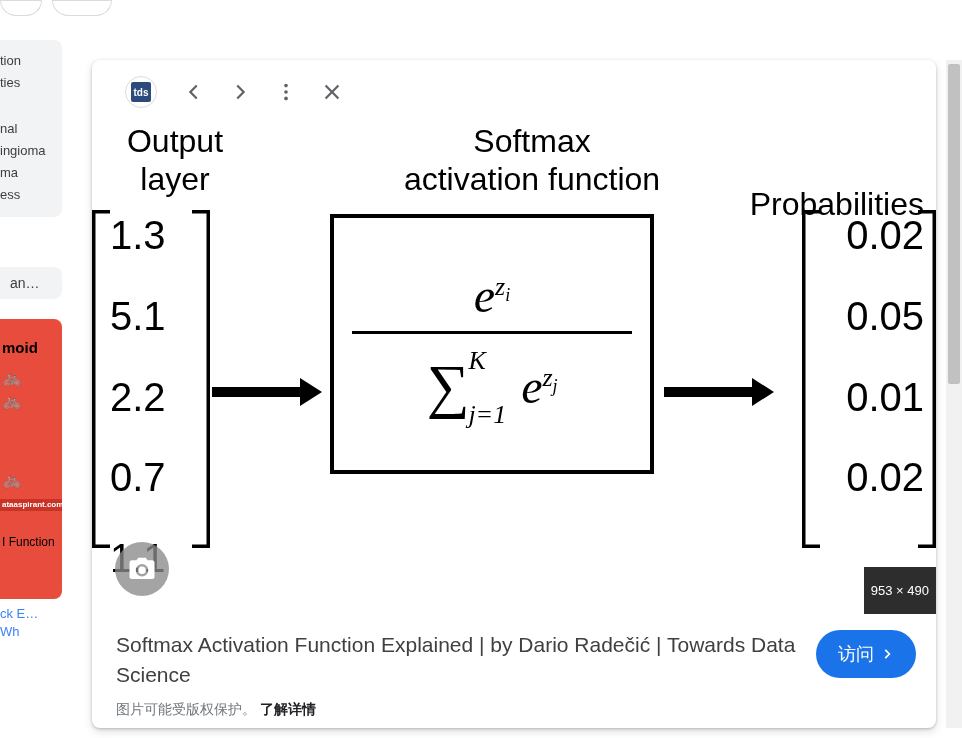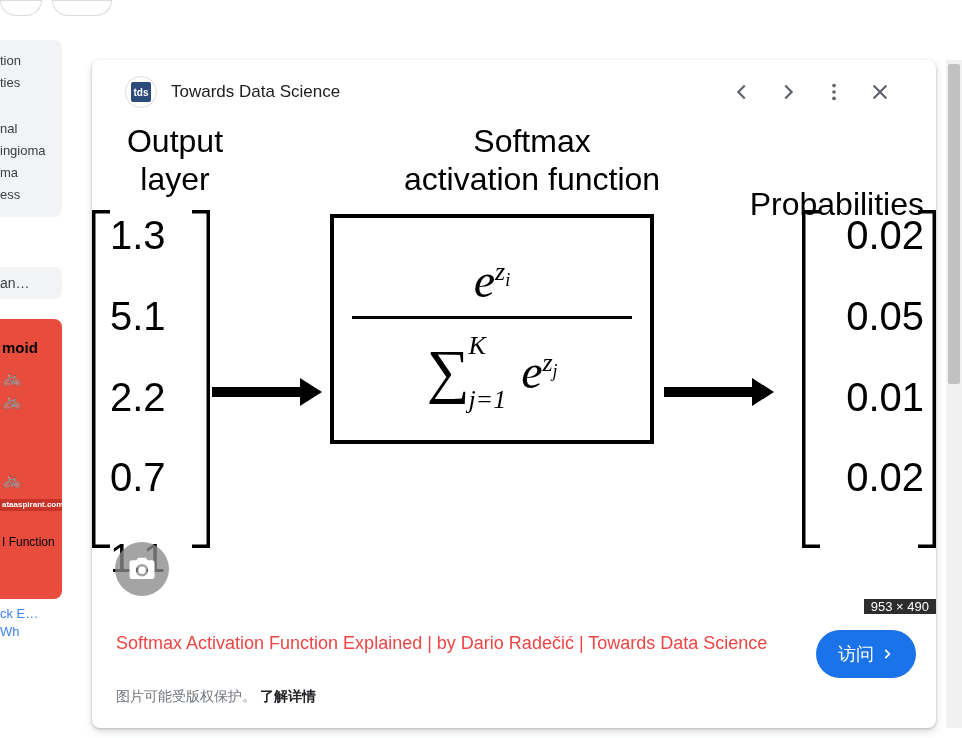--- a/index.html
+++ b/index.html
@@ -28,21 +28,21 @@
       font-size: 13px;
       color: #3c4043;
       line-height: 1.7;
       text-align: left;
     }
     .frag-line { white-space: nowrap; overflow: hidden; }
     .frag-card2 {
       background: #f1f3f4;
       border-radius: 0 8px 8px 0;
       margin-top: 50px;
-      padding: 8px 4px 8px 0;
+      padding: 8px 4px 8px 10px;
       font-size: 14px;
       color: #3c4043;
     }
     .red-thumb {
       margin-top: 20px;
       width: 62px;
       height: 280px;
       background: #e84c3d;
       border-radius: 0 8px 8px 0;
       color: #000;
@@ -158,21 +158,21 @@
     }
     .arrow svg { width:100%; height: 28px; }
     .ar1 { left: 120px; }
     .ar2 { left: 572px; }
 
     .formula-box {
       position:absolute;
       left: 238px;
       top: 100px;
       width: 324px;
-      height: 230px;
+      height: 260px;
       border: 4px solid #000;
       display:flex;
       align-items:center;
       justify-content:center;
       font-family: Georgia, "Times New Roman", serif;
     }
     .frac { display:flex; flex-direction:column; align-items:center; }
     .frac .num { font-size: 48px; font-style: italic; }
     .frac .den { font-size: 48px; font-style: italic; display:flex; align-items:center; }
     .frac .bar { width: 280px; height: 3px; background:#000; margin: 8px 0 18px; }
@@ -193,34 +193,34 @@
       cursor:pointer;
     }
     .lens-badge svg { width: 30px; height: 30px; fill:#fff; }
 
     .dim-badge {
       position:absolute;
       right:0; bottom:0;
       background: #2d2d2d;
       color:#fff;
       font-size: 13px;
-      padding: 0 7px;
+      padding: 16px 7px;
     }
 
     
     .caption-row {
       display:flex;
       align-items:flex-start;
       padding: 16px 20px 6px 24px;
       gap: 16px;
     }
     .caption-text {
       flex:1;
-      font-size: 18px;
-      color: #ef4444;
+      font-size: 21px;
+      color: #404040;
       line-height: 1.45;
     }
     .visit-btn {
       background: #1a73e8;
       color:#fff;
       border:none;
       border-radius: 24px;
       padding: 12px 22px;
       font-size: 18px;
       display:flex; align-items:center; gap:6px;
@@ -291,21 +291,20 @@
     <div>Wh</div>
   </div>
 </div>
 
 <div class="detail-panel">
 
   <div class="panel-header">
     <div class="src-badge">
       <div class="src-badge-inner">tds</div>
     </div>
-    <div class="src-name">Towards Data Science</div>
 
     <button class="hdr-btn">
       <svg viewBox="0 0 24 24">
           <path fill="none" stroke="currentColor" stroke-width="2.4" d="M15 5l-7 7 7 7"></path>
         </svg>
     </button>
     <button class="hdr-btn">
       <svg viewBox="0 0 24 24">
           <path fill="none" stroke="currentColor" stroke-width="2.4" d="M9 5l7 7-7 7"></path>
         </svg>

